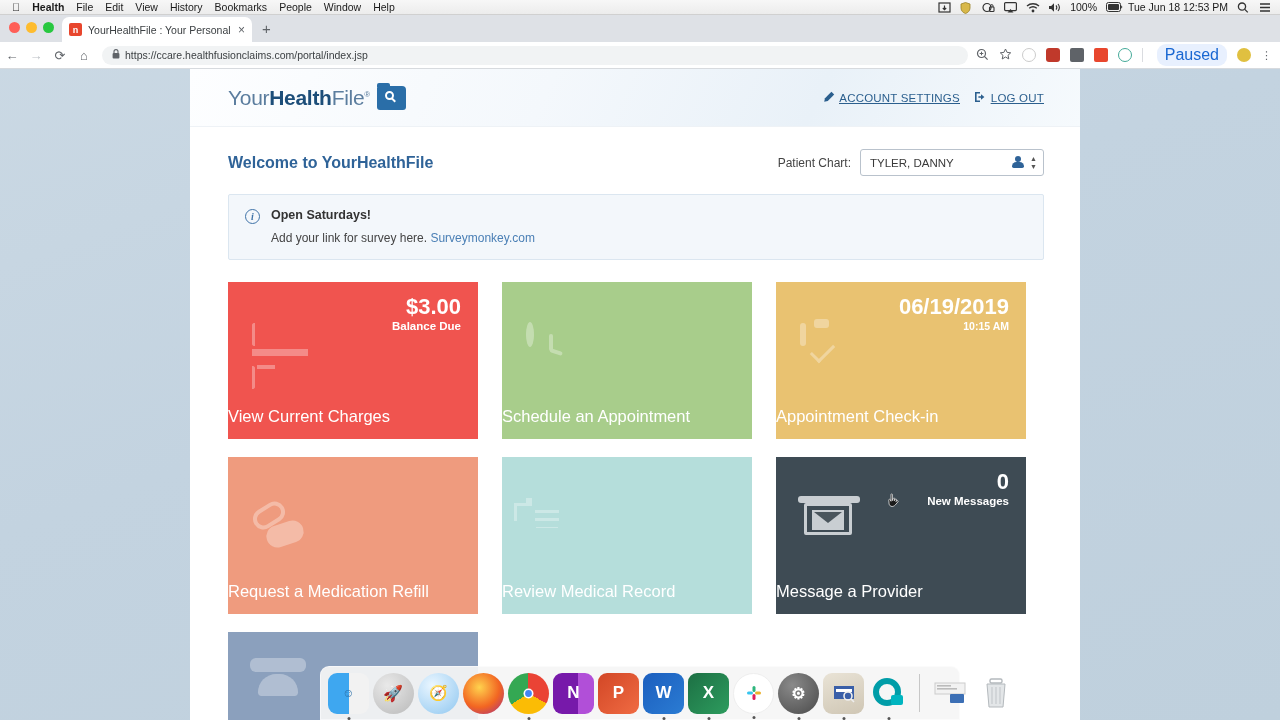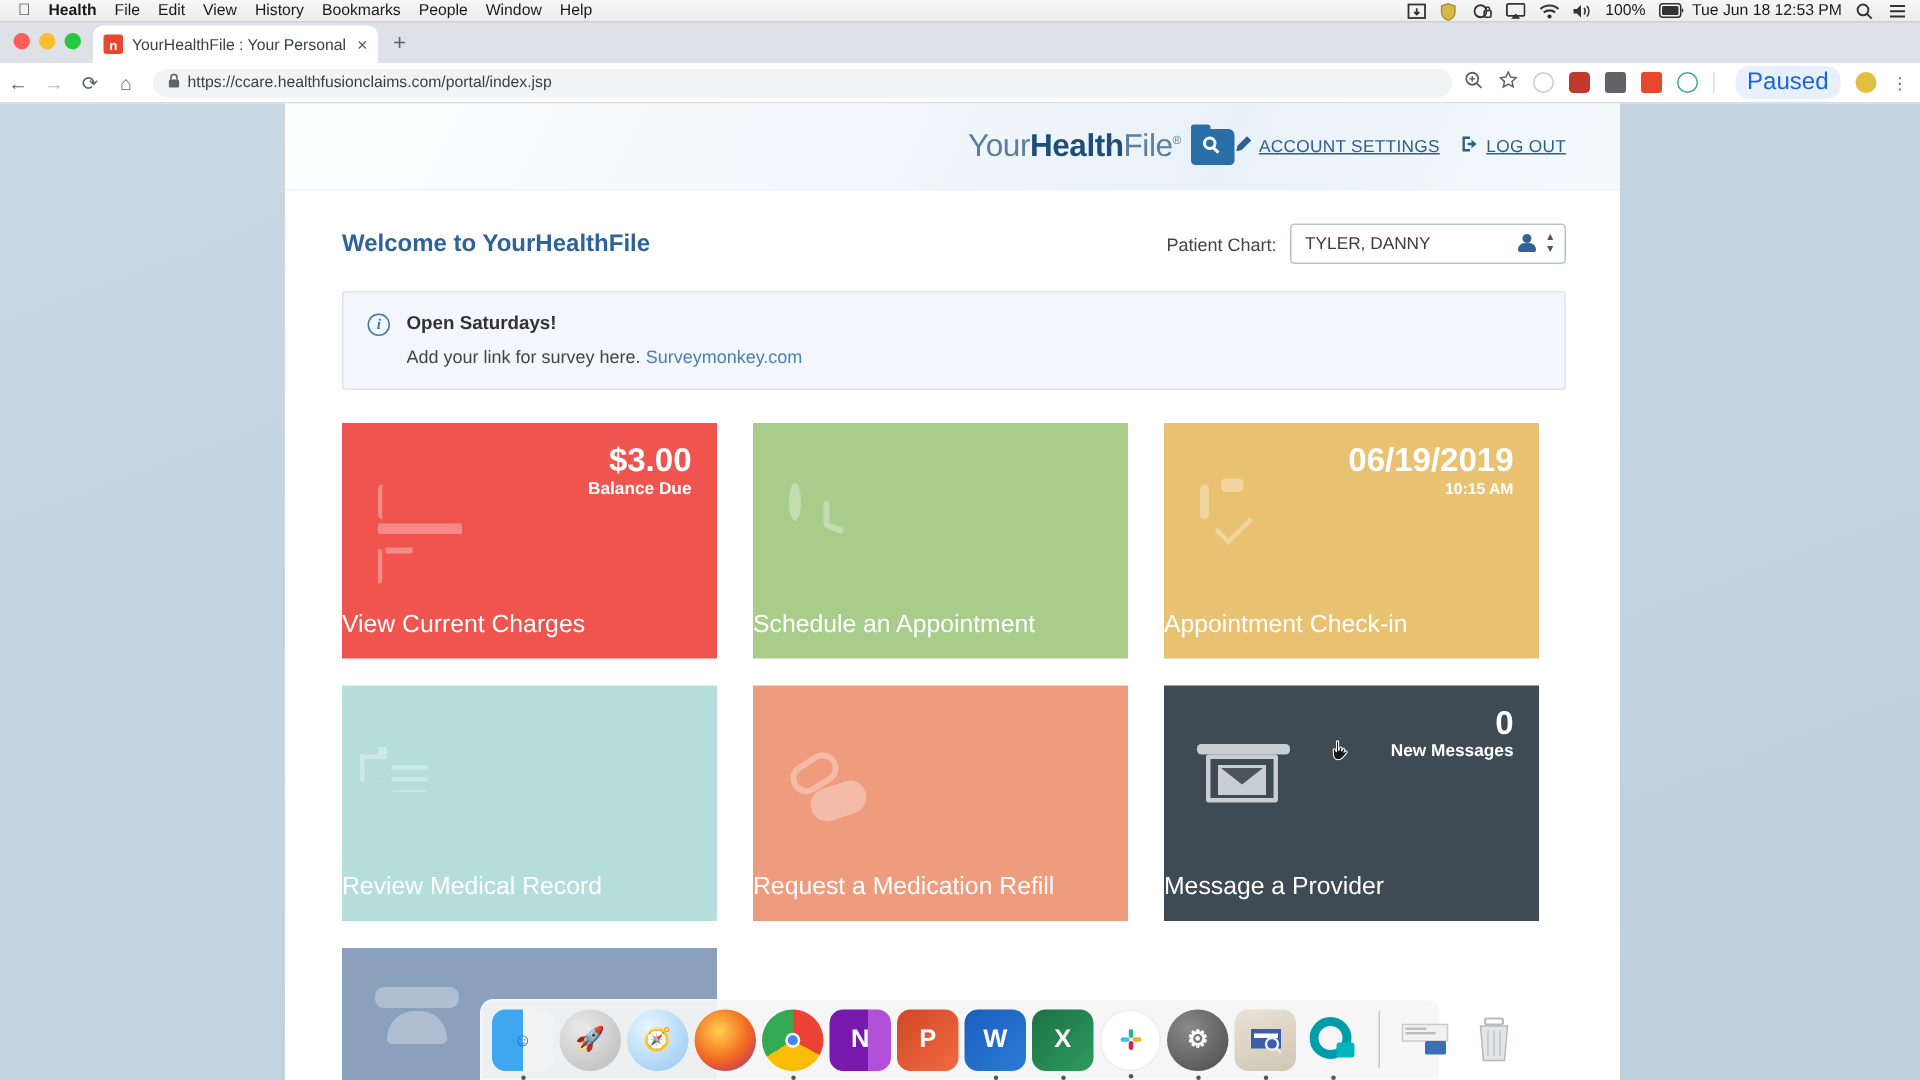--- a/index.html
+++ b/index.html
@@ -96,21 +96,21 @@
   
   .page {
     position: absolute; top: 69px; left: 190px;
     width: 890px; height: 651px;
     background: #fff;
     overflow: hidden;
   }
   .site-header {
     height: 58px;
     background: linear-gradient(115deg, #fdfeff 0%, #f4f8fc 40%, #e9f1f8 70%, #f6fafd 100%);
-    display: flex; align-items: center; justify-content: flex-end;
+    display: flex; align-items: center; justify-content: space-between;
     padding: 0 36px 0 38px;
     border-bottom: 1px solid #eef2f6;
   }
   .logo { display: flex; align-items: center; gap: 7px; }
   .logo-text { font-size: 21px; color: #5b7d9e; letter-spacing: -0.3px; }
   .logo-text b { color: #1d4e79; font-weight: bold; }
   .logo-text sup { font-size: 8px; vertical-align: super; }
   .logo-badge {
     width: 29px; height: 24px; background: #2a6ea8;
     border-radius: 2px 4px 3px 3px; position: relative;
@@ -122,21 +122,21 @@
   }
   .mag { position: relative; width: 13px; height: 13px; }
   .mag i {
     position: absolute; top: 0; left: 0;
     width: 9px; height: 9px; border: 2px solid #fff; border-radius: 50%;
   }
   .mag i::after {
     content: ""; position: absolute; right: -4px; bottom: -3px;
     width: 5px; height: 2px; background: #fff; transform: rotate(45deg);
   }
-  .hdr-links { display: flex; align-items: center; gap: 14px; }
+  .hdr-links { display: flex; align-items: center; gap: 14px; text-decoration: underline; }
   .hdr-link {
     display: flex; align-items: center; gap: 4px;
     font-size: 11.5px; color: #2b5f8e; letter-spacing: 0.2px;
   }
 
   .content { padding: 22px 36px 0 38px; }
   .row1 { display: flex; align-items: center; justify-content: space-between; }
   .page-title { font-size: 16px; font-weight: bold; color: #2f6398; }
   .chart-pick { display: flex; align-items: center; gap: 9px; }
   .chart-label { font-size: 12px; color: #444; }
@@ -483,28 +483,28 @@
 
         <div class="tile" style="background:#e9c271">
           <div class="tile-stat">
             <div class="big">06/19/2019</div>
             <div class="sub light">10:15 AM</div>
           </div>
           <div class="tile-ico"><span class="ic-clip"></span></div>
           <div class="tile-label">Appointment Check-in</div>
         </div>
 
+        <div class="tile" style="background:#ef9b7e">
+          <div class="tile-ico"><span class="ic-pills"><i></i><b></b></span></div>
+          <div class="tile-label">Request a Medication Refill</div>
+        </div>
+
         <div class="tile" style="background:#b5dedb">
           <div class="tile-ico"><span class="ic-doc"></span></div>
           <div class="tile-label">Review Medical Record</div>
-        </div>
-
-        <div class="tile" style="background:#ef9b7e">
-          <div class="tile-ico"><span class="ic-pills"><i></i><b></b></span></div>
-          <div class="tile-label">Request a Medication Refill</div>
         </div>
 
         <div class="tile dark" style="background:#3e4b54">
           <div class="tile-stat">
             <div class="big">0</div>
             <div class="sub">New Messages</div>
           </div>
           <div class="tile-ico" style="opacity:1;left:22px;top:46px">
             <span class="ic-laptop"><span class="scr"></span><span class="env"></span><span class="base"></span></span>
           </div>

